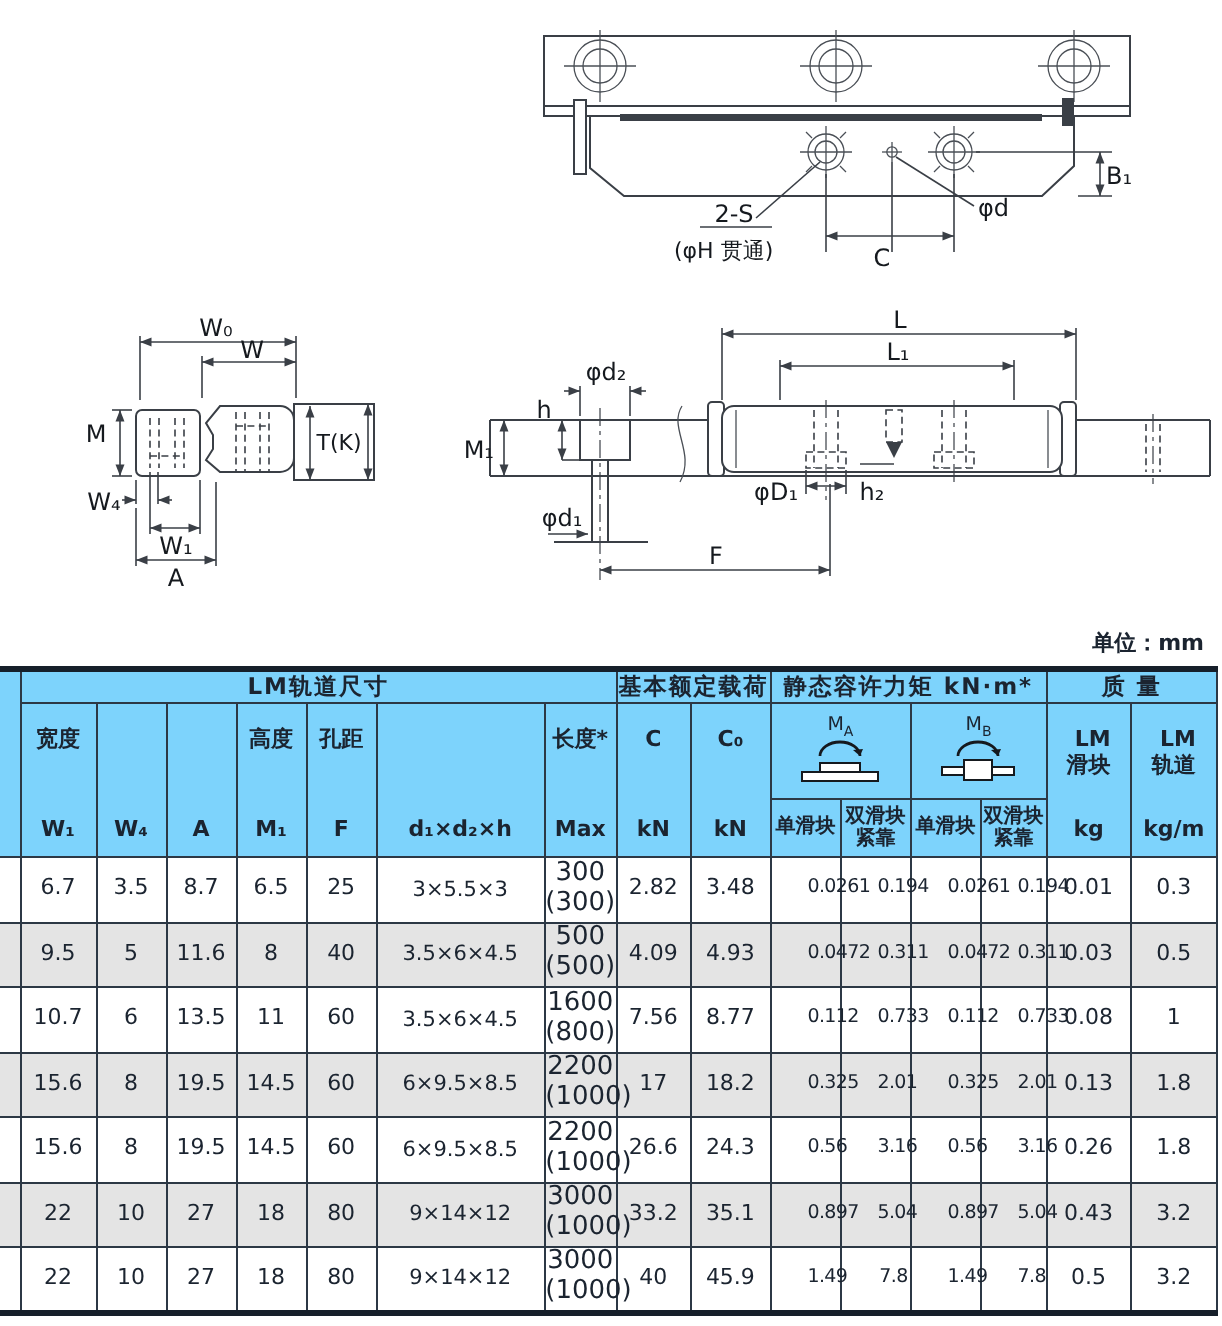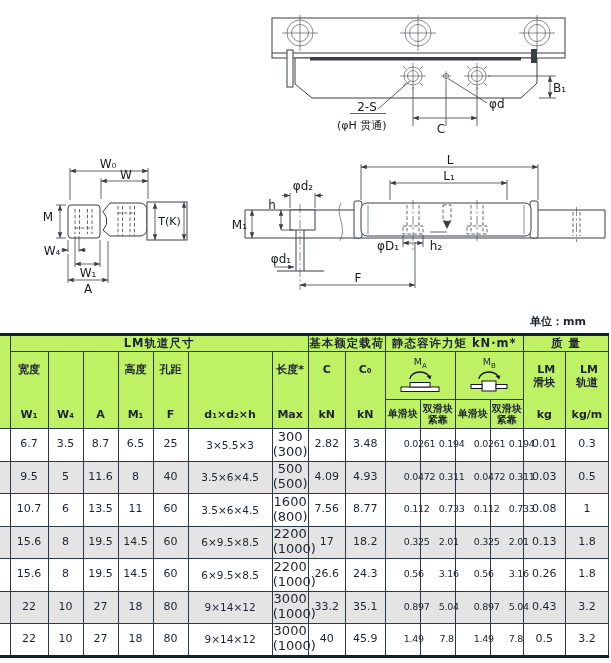--- a/index.html
+++ b/index.html
@@ -9,28 +9,28 @@
   svg .ln{stroke:#3a3f46;stroke-width:1;fill:none;}
   svg .thin{stroke:#4a4f56;stroke-width:.65;fill:none;}
   svg .dim{stroke:#3a3f46;stroke-width:.8;fill:none;}
   svg .dash{stroke:#3a3f46;stroke-width:.8;fill:none;stroke-dasharray:3.5 2.2;}
   svg .cline{stroke:#3a3f46;stroke-width:.6;fill:none;stroke-dasharray:9 2.5 2 2.5;}
   svg .wht{fill:#ffffff;}
   svg .drk{fill:#3a3f46;}
   svg text{font-family:"DejaVu Sans","Liberation Sans",sans-serif;font-size:12px;fill:#15191e;}
   svg text.sm{font-size:11px;}
   #caption{position:absolute;left:218px;top:299px;font-size:13px;letter-spacing:.3px;}
-  #unit{position:absolute;right:25px;top:314px;font-size:11px;font-weight:600;}
+  #unit{position:absolute;right:9px;top:314px;font-size:11px;font-weight:600;}
   
   #spec{position:absolute;left:0;top:333px;border-collapse:collapse;table-layout:fixed;width:609px;
         border-top:3px solid #161f2a;border-bottom:3px solid #161f2a;border-right:1.5px solid #161f2a;}
   #spec td,#spec th{border:1px solid #2c3845;padding:0;text-align:center;vertical-align:middle;
         font-weight:normal;font-size:11px;line-height:1.15;}
   #spec .cut{border-left:none;}
-  #spec thead td,#spec thead th{background:#bef264;}
+  #spec thead td,#spec thead th{background:#7dd3fc;}
   #spec .r-group{height:17px;}
   #spec .r-group th{font-size:11.5px;font-weight:600;letter-spacing:1px;}
   #spec .r-mid{height:47px;}
   #spec .r-sub{height:29px;}
   #spec .r-sub th{font-size:10px;font-weight:600;}
   .vsplit{display:flex;flex-direction:column;justify-content:space-between;align-items:center;
           height:76px;box-sizing:border-box;padding:12px 0 6px;}
   .vsplit .t{font-size:11px;font-weight:600;white-space:pre-line;text-align:right;}
   .vsplit .b{font-size:11px;font-weight:600;}
   .icon-cell .m-wrap{display:flex;flex-direction:column;align-items:center;justify-content:center;height:47px;}

